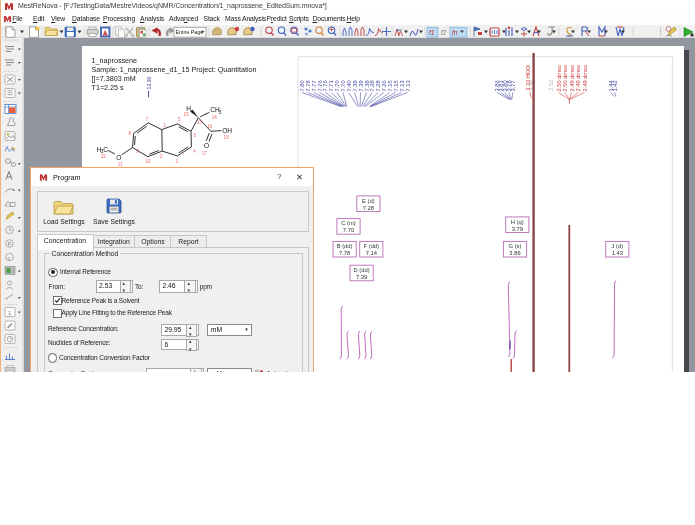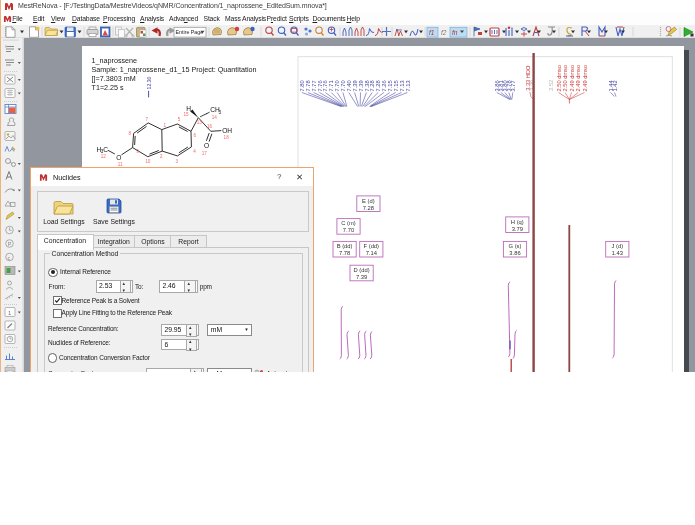--- a/index.html
+++ b/index.html
@@ -732,21 +732,21 @@
       <path d="M17.8 438.4 L20.8 438.4 L19.3 440.4 Z" fill="#555"></path>
       <rect x="5" y="446.5" width="11" height="8.5" fill="#5080d0" stroke="#305090" stroke-width="0.7"></rect>
       <path d="M5 449.5 h11 M5 452.5 h11 M8.5 446.5 v8.5 M12 446.5 v8.5" stroke="#fff" stroke-width="0.5"></path>
     </svg>
 
   <div id="dialog" class="abs">
       <div class="abs" style="left:0;top:0;width:282px;height:18px;background:#fff;"></div>
       <svg class="abs" style="left:8px;top:5px" width="9" height="9" viewBox="0 0 10 9">
         <path d="M1 8 L1 2 Q1 1 2 1 L3.4 1 L5 4.5 L6.6 1 L8 1 Q9 2 9 2 L9 8 L7 8 L7 4 L5 8 L3 4 L3 8 Z" fill="#c03232"></path>
       </svg>
-      <div class="abs" style="left:22px;top:5px;font-size:7.2px;color:#111;">Nuclides</div>
+      <div class="abs" style="left:22px;top:5px;font-size:7.2px;color:#111;">Program</div>
       <div class="abs" style="left:246px;top:4px;font-size:8px;color:#444;">?</div>
       <div class="abs" style="left:265px;top:3.5px;font-size:8.5px;color:#333;">✕</div>
       <div class="dgroup" style="left:6px;top:22.5px;width:269.5px;height:39px;"></div>
       <svg class="abs" style="left:22px;top:31.5px" width="21" height="15" viewBox="0 0 21 15">
 <path d="M1 14 L1 3 Q1 1.5 2.5 1.5 L8 1.5 L10 3.5 L19 3.5 Q20 3.5 20 4.5 L20 14 Z" fill="#efd37a" stroke="#b89840" stroke-width="0.8"></path>
 <path d="M1 14 L4 7 Q4.3 6 5.5 6 L20 6 L17 13 Q16.7 14 15.5 14 Z" fill="#f7e39a" stroke="#b89840" stroke-width="0.8"></path>
 </svg>
       <div class="abs" style="left:10px;top:50px;width:46px;text-align:center;font-size:6.8px;color:#1a1a1a;">Load Settings</div>
       <svg class="abs" style="left:75px;top:30px" width="16" height="16" viewBox="0 0 16 16">
 <path d="M1 2 Q1 1 2 1 L13 1 L15 3 L15 14 Q15 15 14 15 L2 15 Q1 15 1 14 Z" fill="#3a6bc6" stroke="#28509a" stroke-width="0.8"></path>

